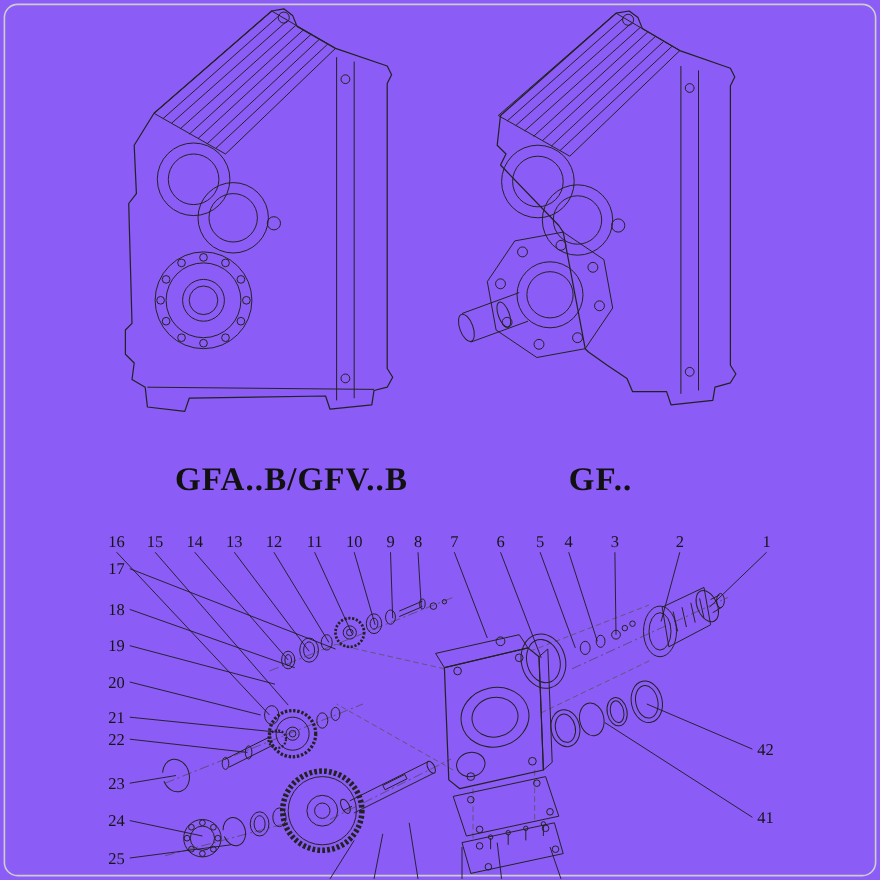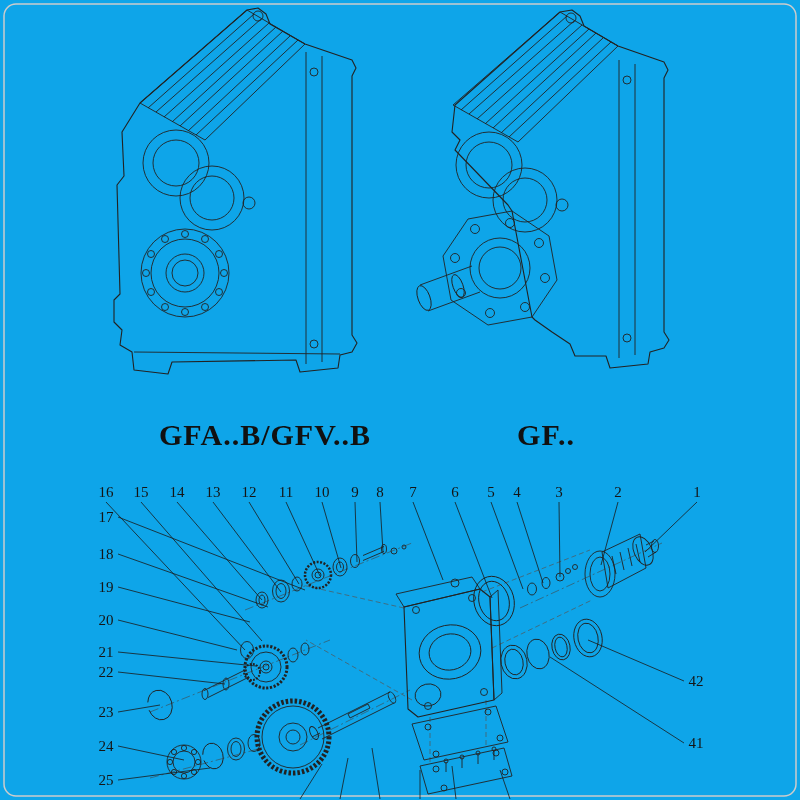--- a/index.html
+++ b/index.html
@@ -1,16 +1,16 @@
 <!DOCTYPE html>
 <html><head>
 <meta charset="utf-8">
 <style>
   html,body{margin:0;padding:0;background:#ffffff;}
-  .page{position:relative;width:800px;height:800px;background:#0ea5e9;overflow:hidden;
+  .page{position:relative;width:800px;height:800px;background:#8b5cf6;overflow:hidden;
         font-family:"Liberation Serif",serif;}
   .page svg{position:absolute;left:0;top:0;}
   .model-label{fill:#111;font-family:"Liberation Serif",serif;font-weight:bold;
                font-size:30px;letter-spacing:1px;}
   .callout{fill:#151515;font-family:"Liberation Serif",serif;font-size:15px;}
   .ln{stroke:#1a1a1a;stroke-width:0.8;}
   .draw{stroke:#222;fill:none;stroke-width:1.1;stroke-linejoin:round;}
   .det{stroke:#222;fill:none;stroke-width:0.9;}
   .dash{stroke:#555;fill:none;stroke-width:0.7;stroke-dasharray:5 3;}
   .axis{stroke:#444;fill:none;stroke-width:0.6;stroke-dasharray:9 3 2 3;}

